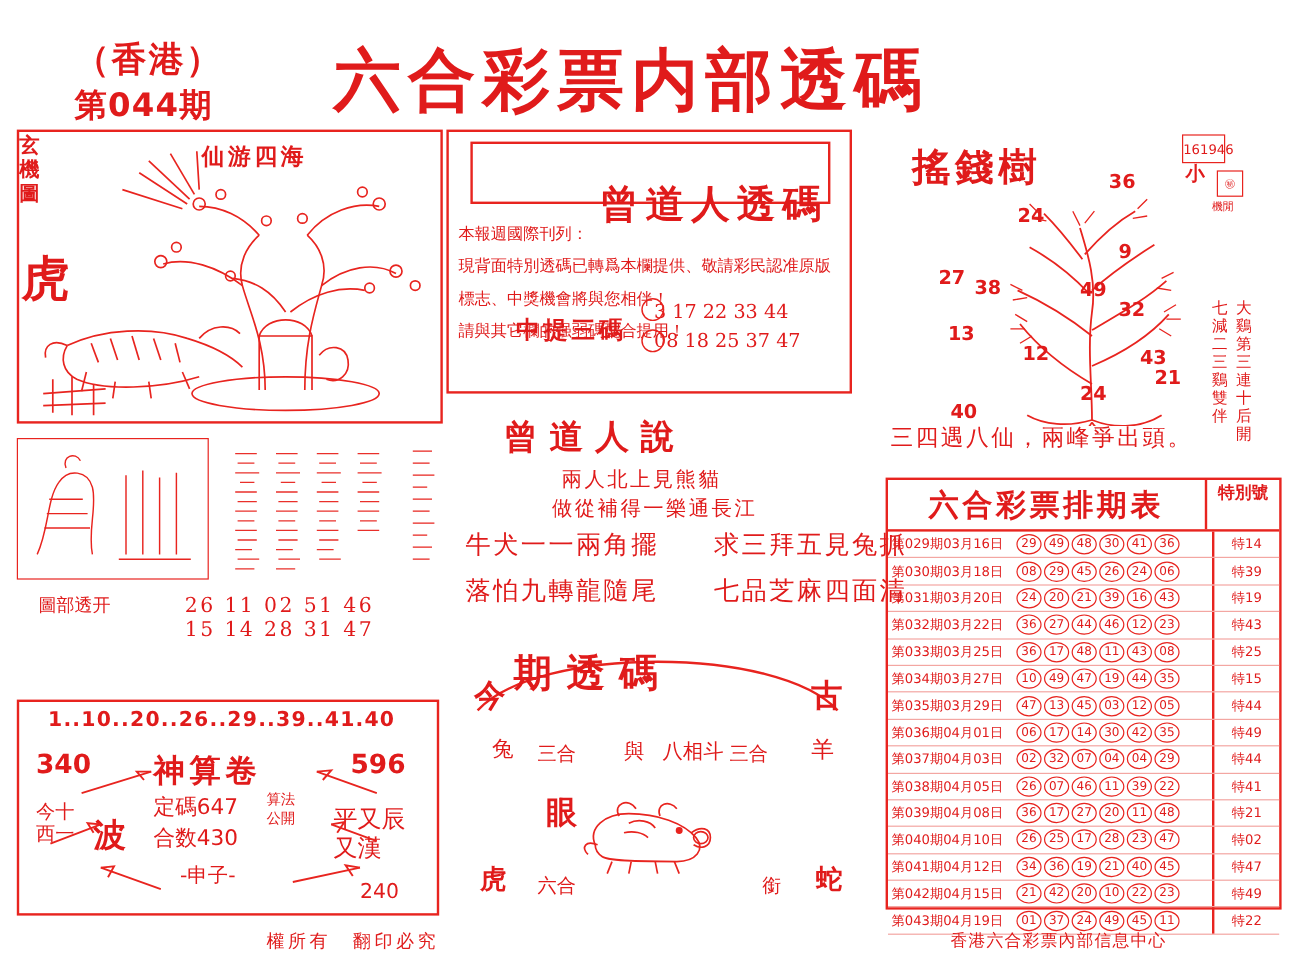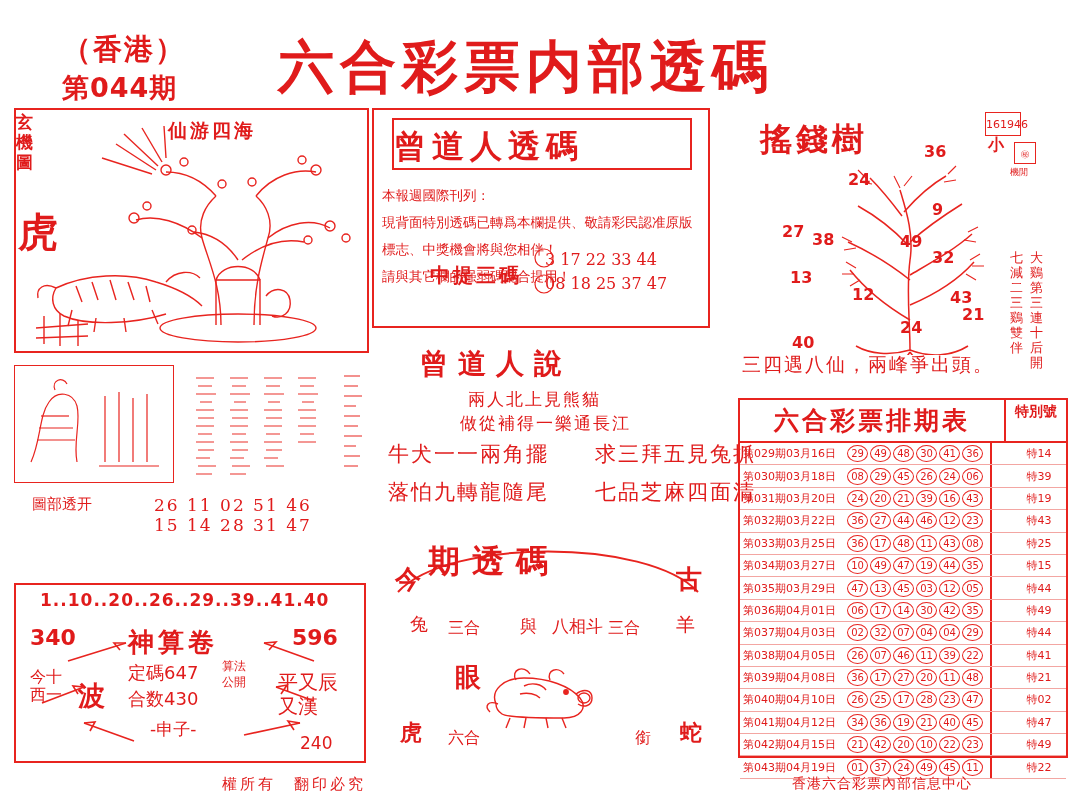--- a/index.html
+++ b/index.html
@@ -36,21 +36,21 @@
   #bl-suanfa{left:222px;top:658px;font-size:12px;line-height:16px;}
   #bl-shizi{left:30px;top:668px;font-size:16px;line-height:18px;width:40px;}
   #bl-bo{left:78px;top:678px;font-size:27px;font-weight:bold;}
   #bl-ping{left:278px;top:670px;font-size:20px;line-height:24px;}
   #bl-shenzi{left:150px;top:718px;font-size:17px;}
   #bl-240{left:300px;top:733px;font-size:17px;}
 
   
   #zdr-box{left:372px;top:108px;width:338px;height:220px;}
   #zdr-title{left:392px;top:118px;width:300px;height:52px;}
-  #zdr-title-text{font-size:32px;font-weight:bold;letter-spacing:6px;text-align:left;line-height:52px;}
+  #zdr-title-text{font-size:32px;font-weight:bold;letter-spacing:6px;text-align:right;line-height:52px;margin-top:24px;}
   #zdr-body{left:382px;top:182px;width:318px;font-size:13.5px;line-height:27px;}
   #zdr-sub{left:430px;top:262px;font-size:20px;font-weight:bold;letter-spacing:3px;}
   #zdr-codes{left:545px;top:248px;font-size:16px;line-height:24px;}
 
   #zdr-shuo{left:420px;top:345px;font-size:28px;font-weight:bold;letter-spacing:10px;}
   #poem1{left:468px;top:388px;font-size:17px;letter-spacing:2px;}
   #poem2{left:460px;top:412px;font-size:17px;letter-spacing:2px;}
   #poem3{left:388px;top:440px;font-size:21px;letter-spacing:2px;}
   #poem4{left:388px;top:478px;font-size:21px;letter-spacing:2px;}
 
@@ -87,21 +87,21 @@
   #tbl-wrap{left:738px;top:398px;width:330px;height:360px;}
   #tbl-head{display:flex;border-bottom:2px solid #e8241f;}
   #tbl-head .t1{flex:1;font-size:25px;font-weight:bold;letter-spacing:3px;text-align:center;padding:4px 0;border-right:2px solid #e8241f;}
   #tbl-head .t2{width:60px;font-size:14px;line-height:17px;text-align:center;padding:3px 0;font-weight:bold;}
   .trow{display:flex;align-items:center;height:21.4px;border-bottom:1px solid #f3a6a2;font-size:11px;}
   .trow .c-date{width:104px;padding-left:3px;white-space:nowrap;font-size:11px;}
   .trow .c-balls{flex:1;display:flex;gap:2px;}
   .ball{width:19px;height:15px;border:1px solid #e8241f;border-radius:50%;
         font-size:10px;text-align:center;line-height:15px;}
   .trow .c-special{width:54px;display:flex;align-items:center;justify-content:center;gap:2px;font-size:11px;
-                   border-left:2px solid #e8241f;height:100%;padding-left:20px;}
+                   border-left:2px solid #e8241f;height:100%;}
 
   
   #footer-left{left:222px;top:775px;font-size:15px;letter-spacing:3px;}
   #footer-right{left:792px;top:775px;font-size:14px;letter-spacing:1px;}
 
   
   .hw{position:absolute;font-family:"DejaVu Serif",serif;}
   #hw-col{left:190px;top:368px;width:150px;font-size:15px;line-height:16px;letter-spacing:1px;opacity:.95;}
   #hw-right{left:338px;top:368px;width:34px;font-size:13px;line-height:15px;}
 </style>

